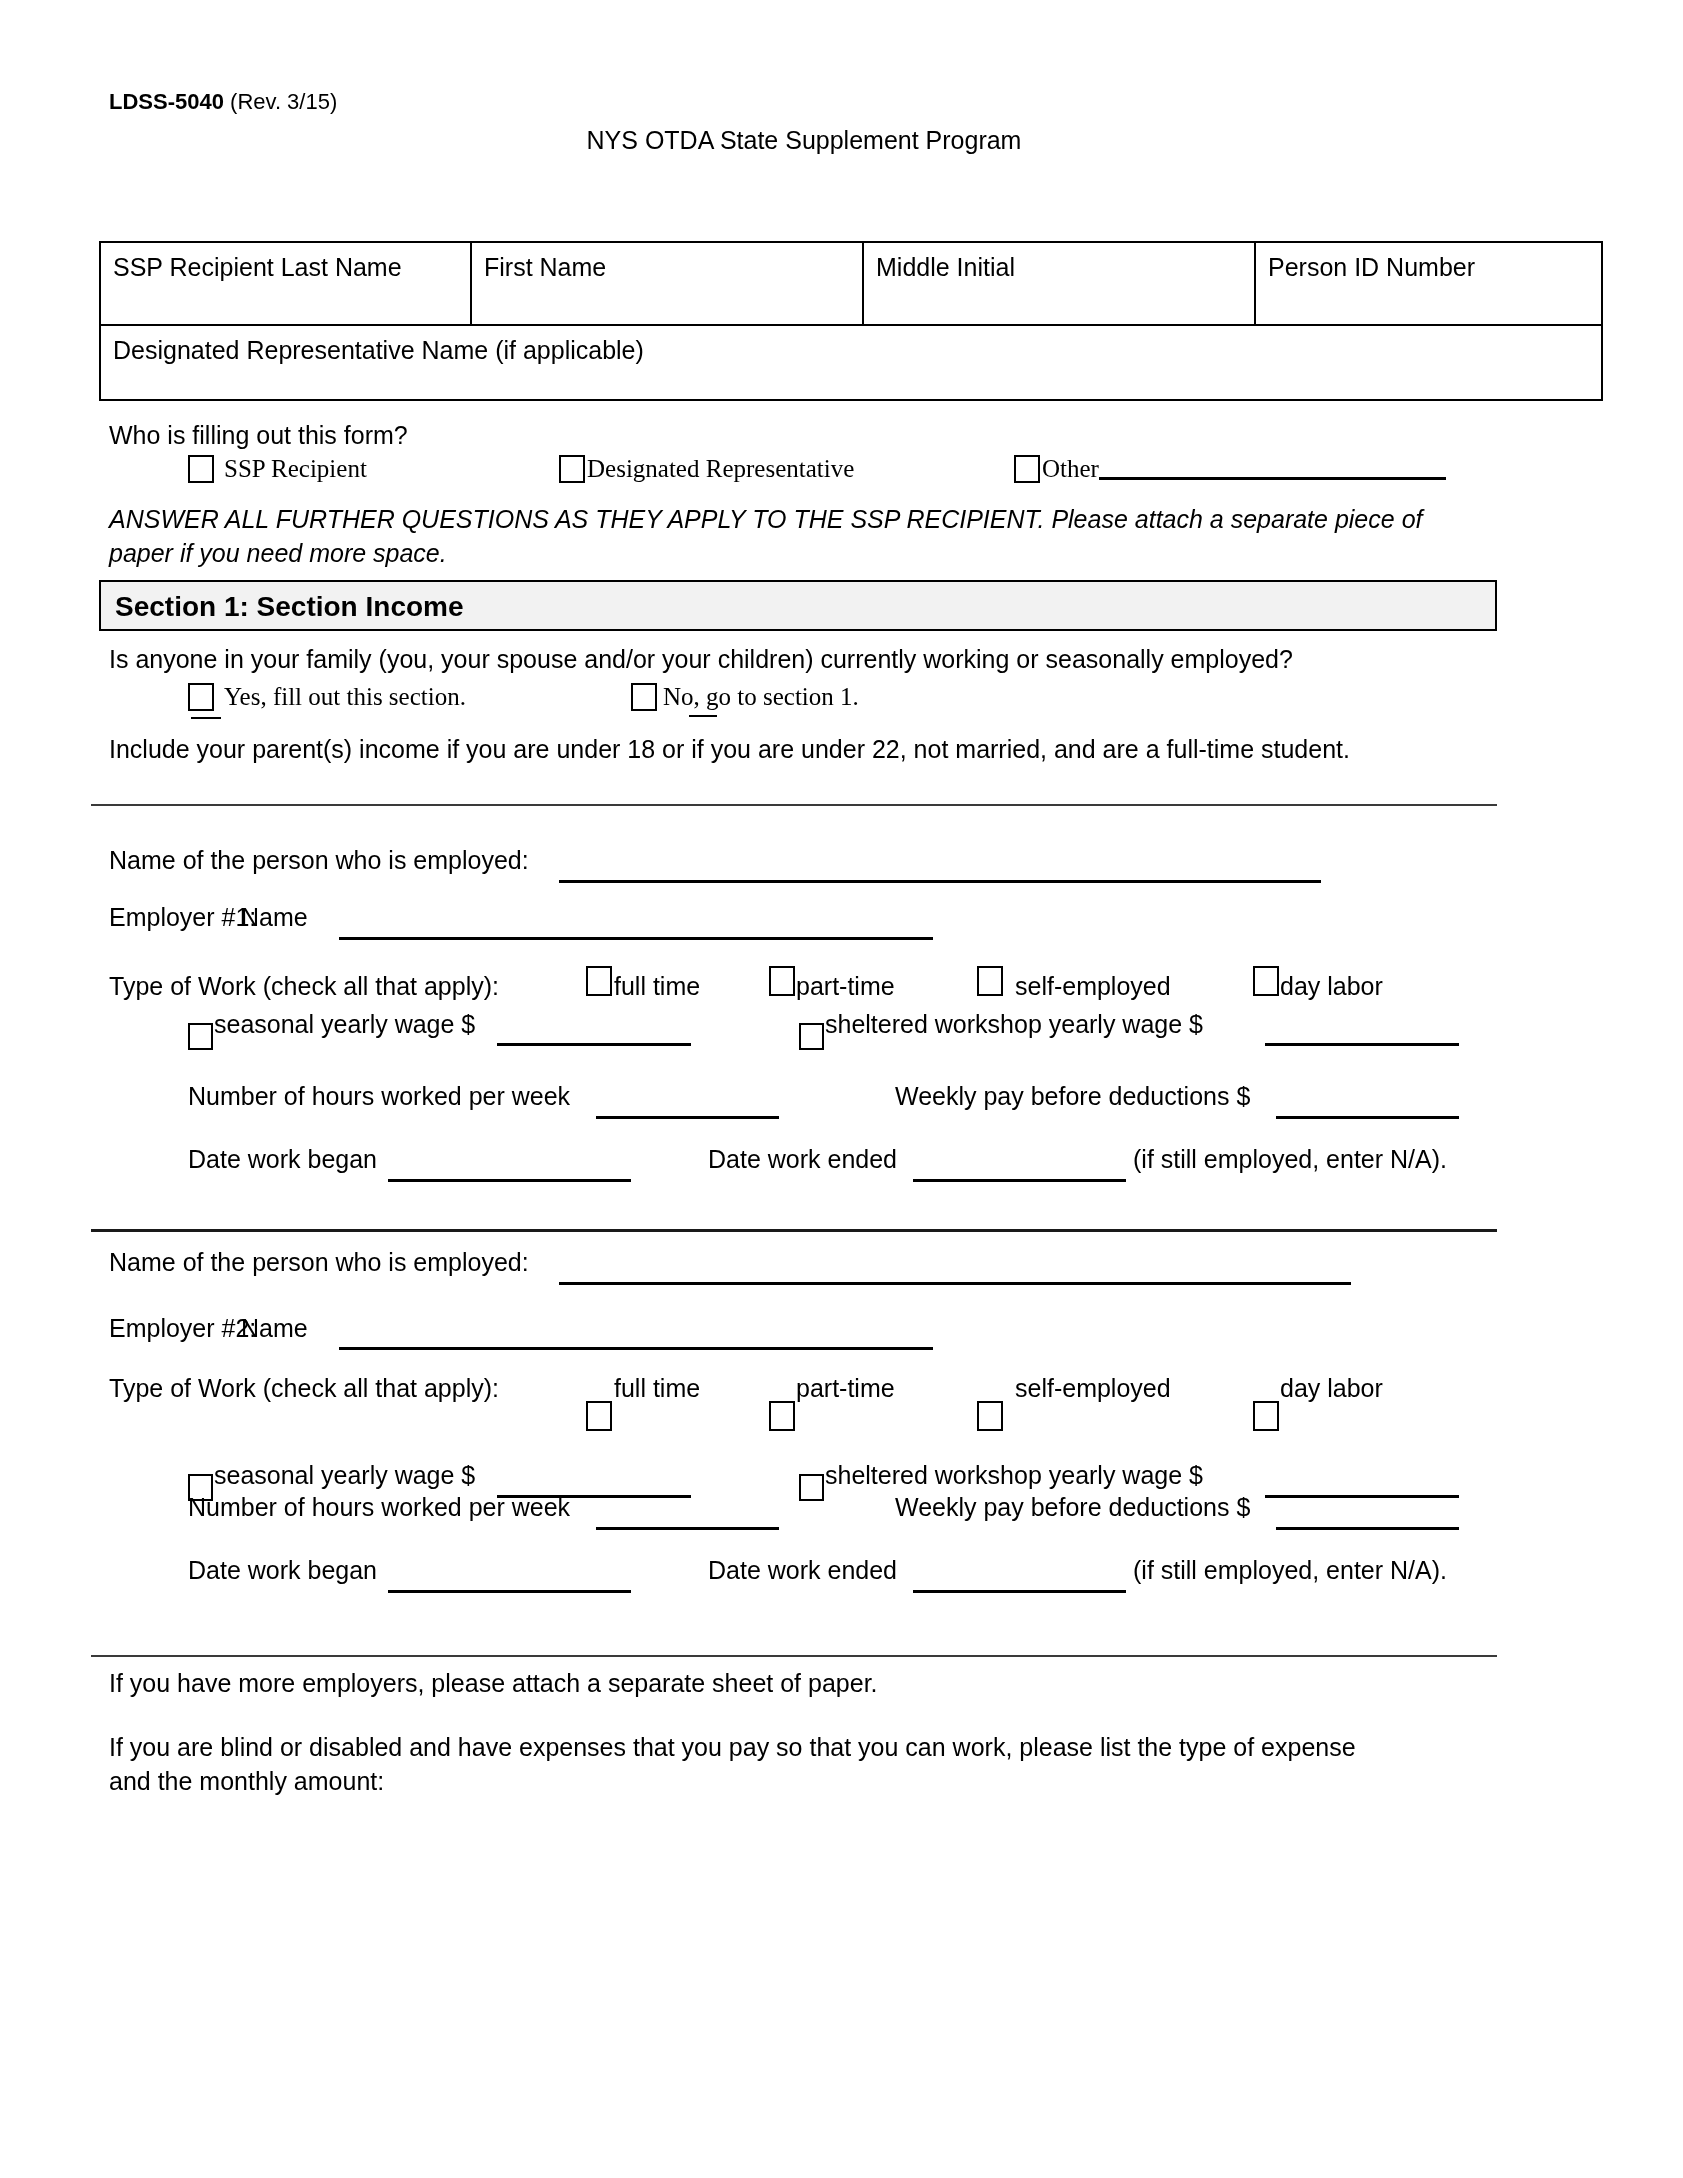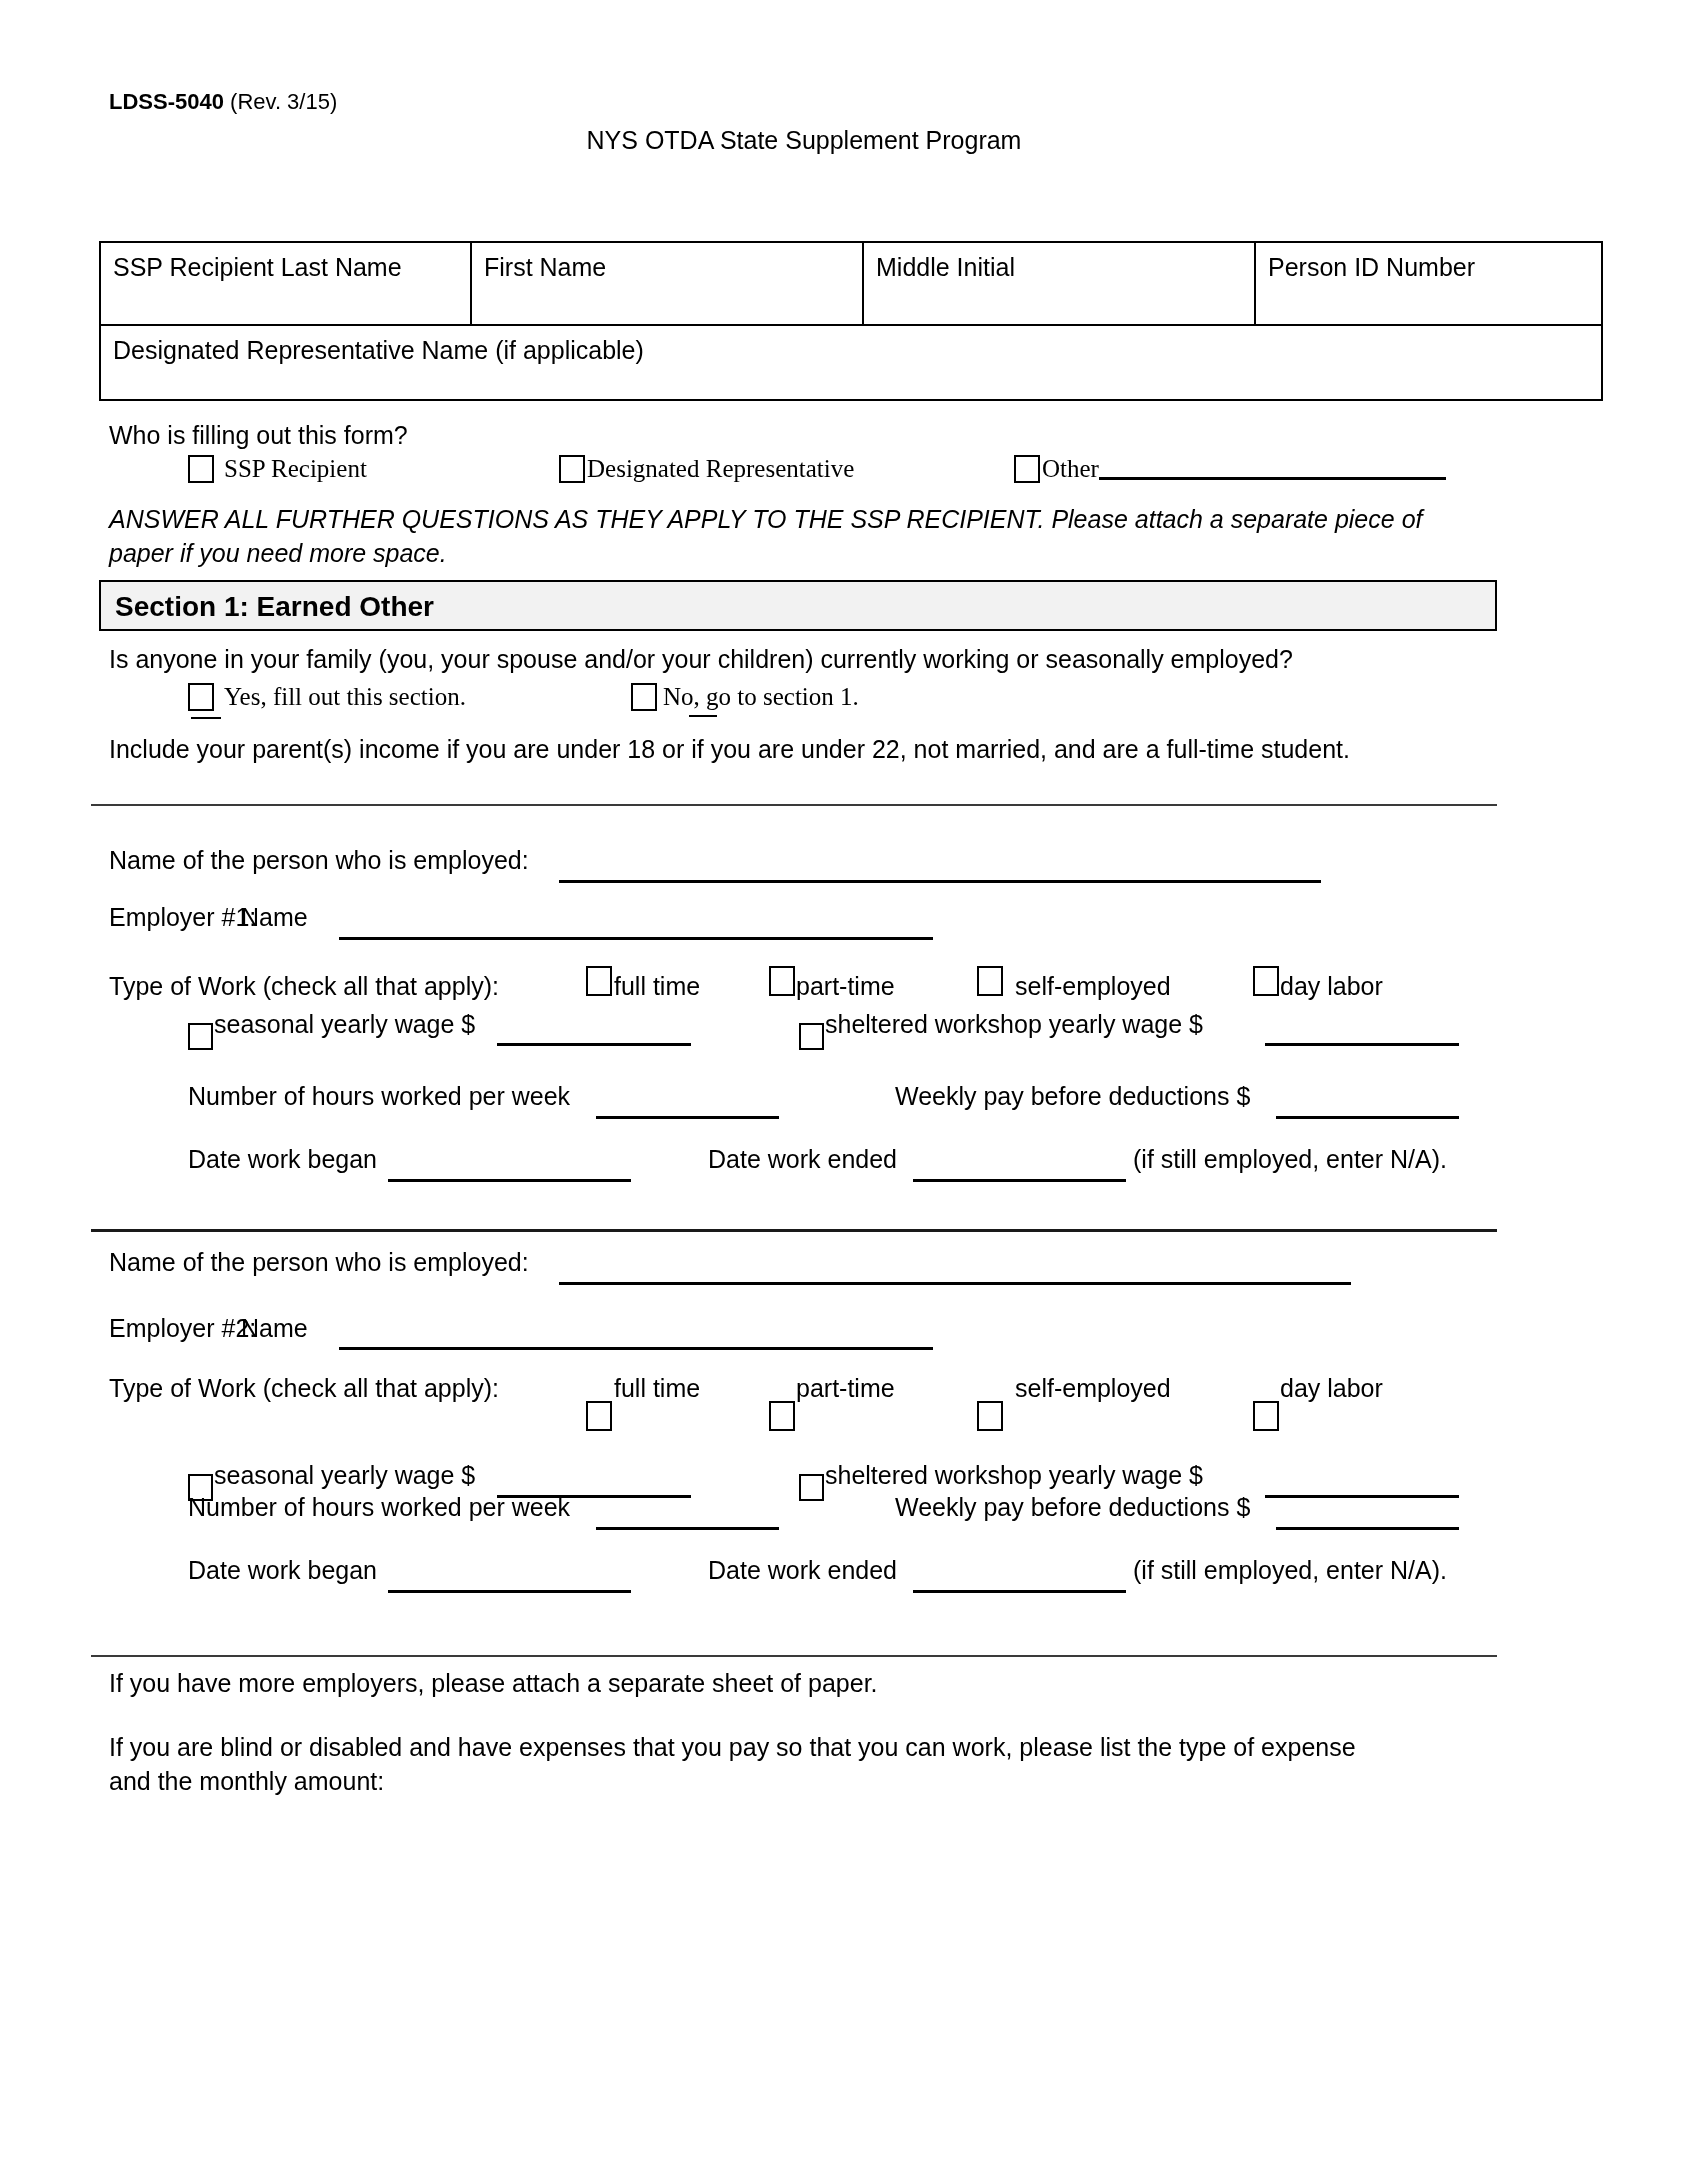--- a/index.html
+++ b/index.html
@@ -208,21 +208,21 @@
   <div class="opt" style="left:547px; top:455px;">
     <span class="cbx"></span><span class="lbl">Designated Representative</span>
   </div>
   <div class="opt" style="left:1002px; top:455px;">
     <span class="cbx"></span><span class="lbl">Other</span><span class="rule-inline" style="width:347px"></span>
   </div>
 
   <div class="answer-note">ANSWER ALL FURTHER QUESTIONS AS THEY APPLY TO THE SSP RECIPIENT. Please attach a separate piece of paper if you need more space.</div>
 
   <div class="section-bar">
-    <span class="txt">Section 1: Earned Other</span>
+    <span class="txt">Section 1: Section Income</span>
   </div>
 
   <div class="q-line" style="top:645px;">Is anyone in your family (you, your spouse and/or your children) currently working or seasonally employed?</div>
 
   <div class="opt" style="left:176px; top:683px;">
     <span class="cbx"></span><span class="lbl" style="margin-left:10px">Yes, fill out this section.</span>
   </div>
   <div class="ul-thin" style="left:179px; top:717px; width:30px;"></div>
 
   <div class="opt" style="left:619px; top:683px;">

